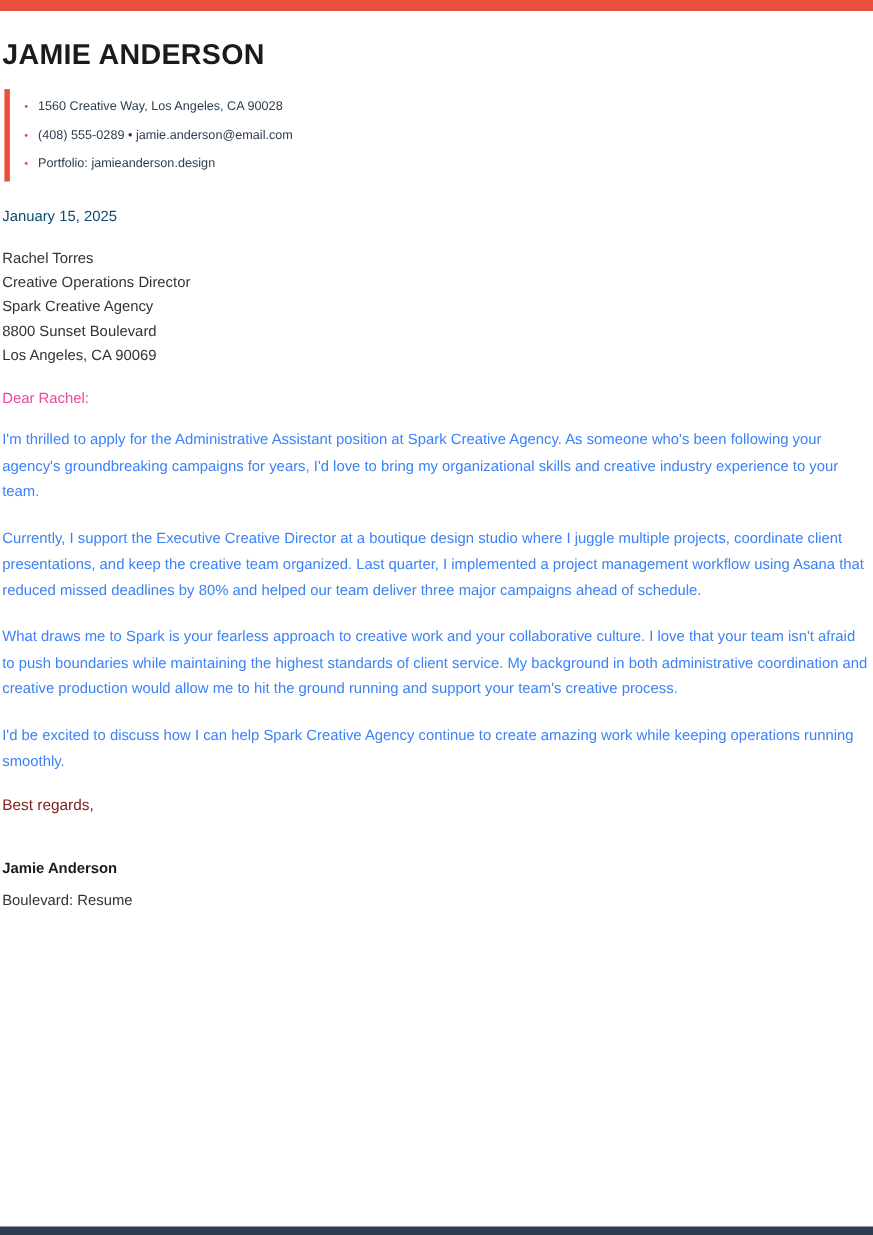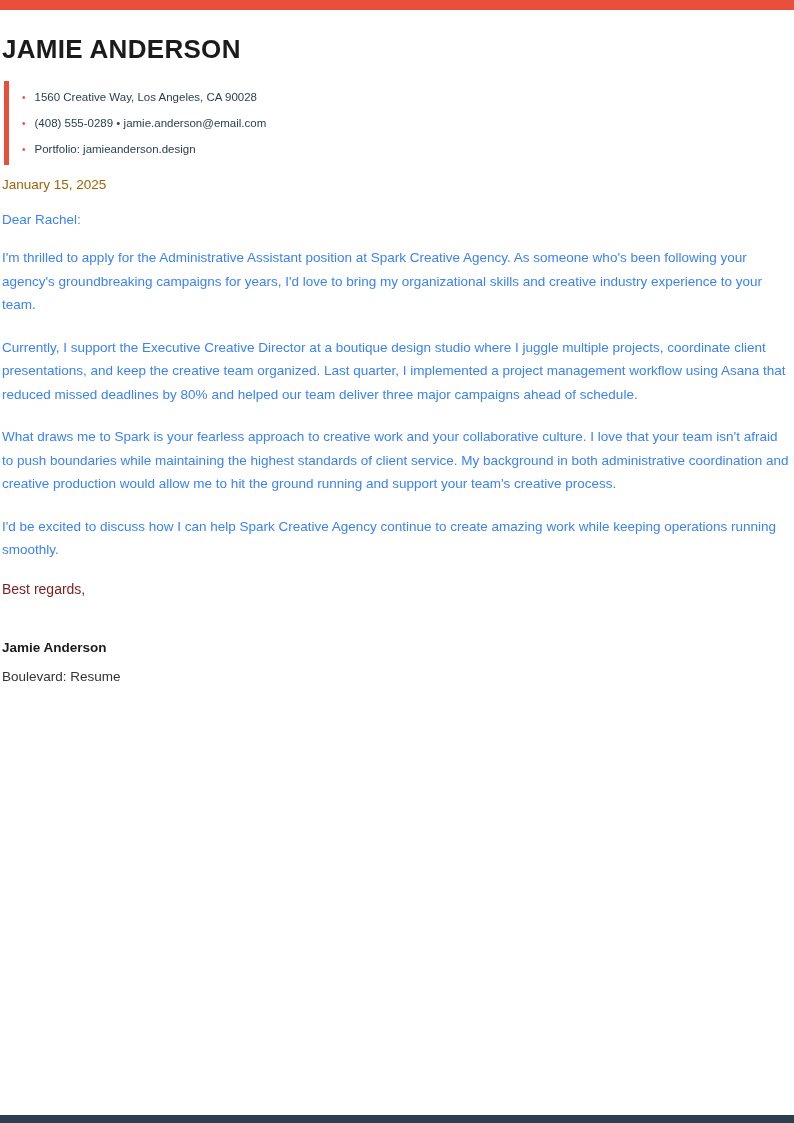--- a/index.html
+++ b/index.html
@@ -47,34 +47,34 @@
     display: flex;
     align-items: baseline;
   }
   ul.contact .bullet {
     color: #e8503c;
     font-size: 10px;
     margin-right: 9px;
     flex: 0 0 auto;
   }
   .date {
-    margin-top: 12px;
+    margin-top: 24px;
     font-size: 13.5px;
-    color: #a16207;
+    color: #0c4a6e;
   }
   .recipient {
     margin-top: 20px;
     font-size: 13.5px;
     line-height: 22px;
     color: #333333;
   }
   .salutation {
     margin-top: 20px;
     font-size: 13.5px;
-    color: #3b82f6;
+    color: #ec4899;
   }
   p.body-par {
     font-size: 13.5px;
     line-height: 23.5px;
     color: #3b82f6;
     margin: 19px 0 0 0;
   }
   .closing {
     margin-top: 19px;
     font-size: 14px;
@@ -111,20 +111,27 @@
       <span>(408) 555-0289 • jamie.anderson@email.com</span>
     </li>
     <li>
       <span class="bullet">•</span>
       <span>Portfolio: jamieanderson.design</span>
     </li>
   </ul>
 
   <div class="date">January 15, 2025</div>
 
+  <div class="recipient">
+    <div>Rachel Torres</div>
+    <div>Creative Operations Director</div>
+    <div>Spark Creative Agency</div>
+    <div>8800 Sunset Boulevard</div>
+    <div>Los Angeles, CA 90069</div>
+  </div>
 
   <div class="salutation">Dear Rachel:</div>
 
   <p class="body-par">I'm thrilled to apply for the Administrative Assistant position at Spark Creative Agency. As someone who's been following your agency's groundbreaking campaigns for years, I'd love to bring my organizational skills and creative industry experience to your team.</p>
   <p class="body-par">Currently, I support the Executive Creative Director at a boutique design studio where I juggle multiple projects, coordinate client presentations, and keep the creative team organized. Last quarter, I implemented a project management workflow using Asana that reduced missed deadlines by 80% and helped our team deliver three major campaigns ahead of schedule.</p>
   <p class="body-par">What draws me to Spark is your fearless approach to creative work and your collaborative culture. I love that your team isn't afraid to push boundaries while maintaining the highest standards of client service. My background in both administrative coordination and creative production would allow me to hit the ground running and support your team's creative process.</p>
   <p class="body-par">I'd be excited to discuss how I can help Spark Creative Agency continue to create amazing work while keeping operations running smoothly.</p>
 
   <div class="closing">Best regards,</div>
 

